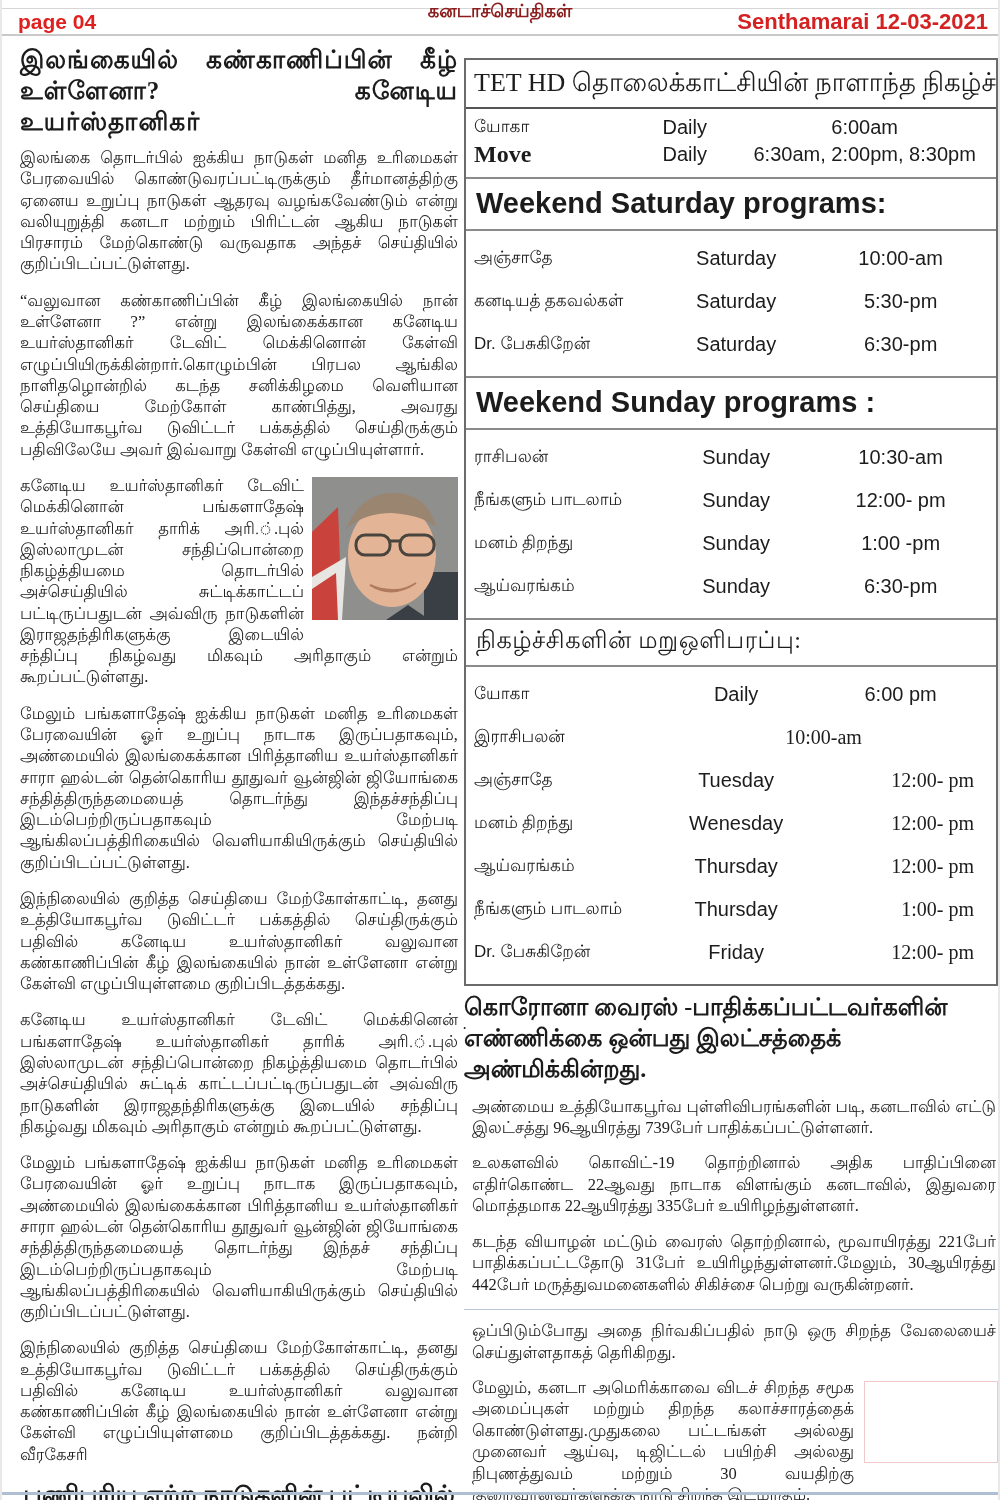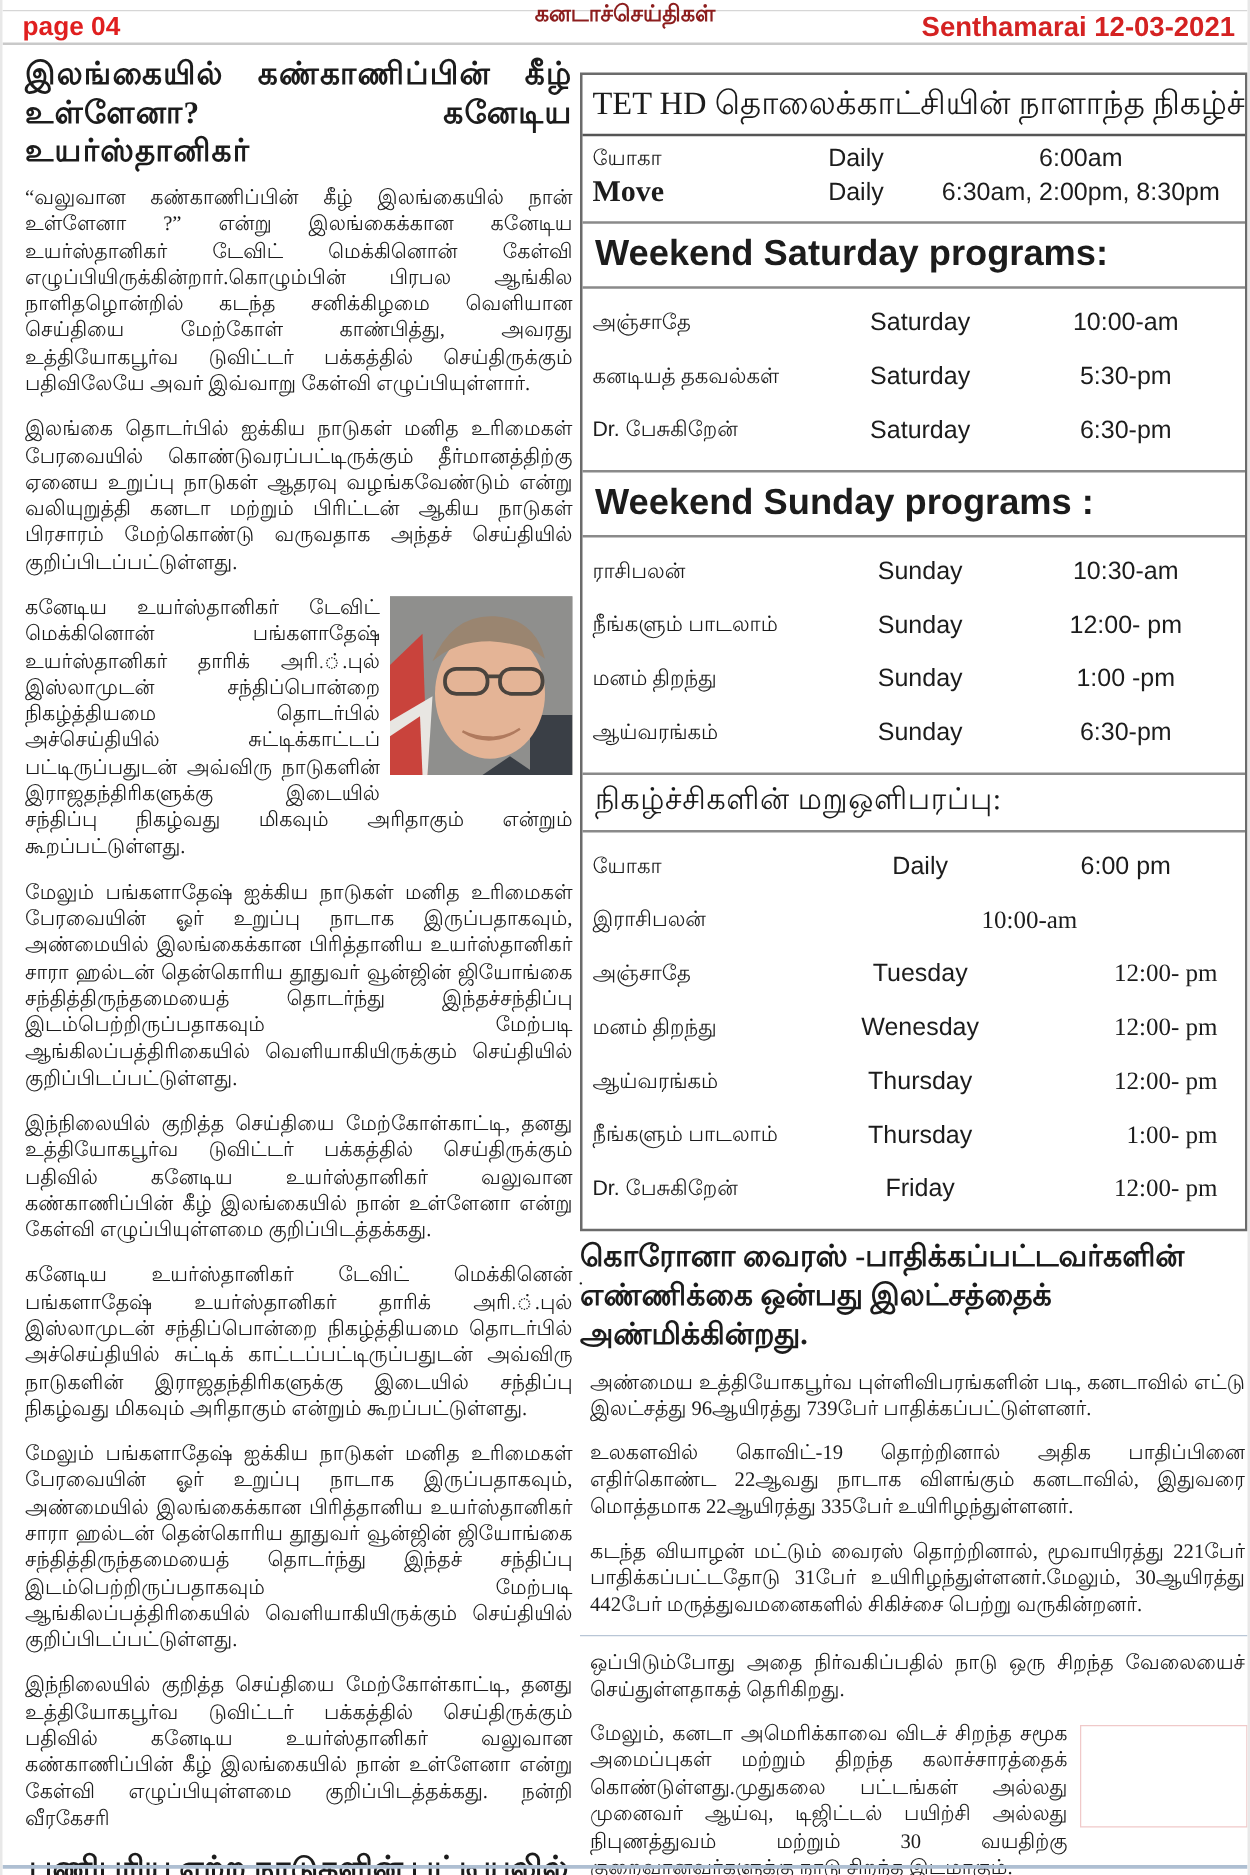--- a/index.html
+++ b/index.html
@@ -67,22 +67,22 @@
 <div class="page">
 
   <div class="hdr-line-top"></div>
   <div class="hdr-page">page 04</div>
   <div class="hdr-center">கனடாச்செய்திகள்</div>
   <div class="hdr-right">Senthamarai  12-03-2021</div>
   <div class="hdr-line-bot"></div>
 
   <div class="leftcol">
     <div class="headline1">இலங்கையில் கண்காணிப்பின் கீழ் உள்ளேனா? கனேடிய உயர்ஸ்தானிகர்</div>
+    <p>இலங்கை தொடர்பில் ஐக்கிய நாடுகள் மனித உரிமைகள் பேரவையில் கொண்டுவரப்பட்டிருக்கும் தீர்மானத்திற்கு ஏனைய உறுப்பு நாடுகள் ஆதரவு வழங்கவேண்டும் என்று வலியுறுத்தி கனடா மற்றும் பிரிட்டன் ஆகிய நாடுகள் பிரசாரம் மேற்கொண்டு வருவதாக அந்தச் செய்தியில் குறிப்பிடப்பட்டுள்ளது.</p>
     <p>“வலுவான கண்காணிப்பின் கீழ் இலங்கையில் நான் உள்ளேனா ?” என்று இலங்கைக்கான கனேடிய உயர்ஸ்தானிகர் டேவிட் மெக்கினொன் கேள்வி எழுப்பியிருக்கின்றார்.கொழும்பின் பிரபல ஆங்கில நாளிதழொன்றில் கடந்த சனிக்கிழமை வெளியான செய்தியை மேற்கோள் காண்பித்து, அவரது உத்தியோகபூர்வ டுவிட்டர் பக்கத்தில் செய்திருக்கும் பதிவிலேயே அவர் இவ்வாறு கேள்வி எழுப்பியுள்ளார்.</p>
-    <p>இலங்கை தொடர்பில் ஐக்கிய நாடுகள் மனித உரிமைகள் பேரவையில் கொண்டுவரப்பட்டிருக்கும் தீர்மானத்திற்கு ஏனைய உறுப்பு நாடுகள் ஆதரவு வழங்கவேண்டும் என்று வலியுறுத்தி கனடா மற்றும் பிரிட்டன் ஆகிய நாடுகள் பிரசாரம் மேற்கொண்டு வருவதாக அந்தச் செய்தியில் குறிப்பிடப்பட்டுள்ளது.</p>
     <div>
       <div class="photo">
         <svg width="146" height="143" viewBox="0 0 146 143">
           <rect x="0" y="0" width="146" height="143" fill="#8f8f8d"></rect>
           <polygon points="0,55 26,30 30,143 0,143" fill="#c9433c"></polygon>
           <polygon points="0,100 34,80 30,143 0,143" fill="#e8e6e2"></polygon>
           <polygon points="0,112 24,96 26,143 0,143" fill="#c9433c"></polygon>
           <rect x="112" y="95" width="34" height="48" fill="#3a3f46"></rect>
           <ellipse cx="80" cy="78" rx="44" ry="52" fill="#e4b496"></ellipse>
           <path d="M34,52 Q50,14 84,16 Q116,18 124,50 Q110,38 80,36 Q52,36 34,52 Z" fill="#9a8570"></path>

